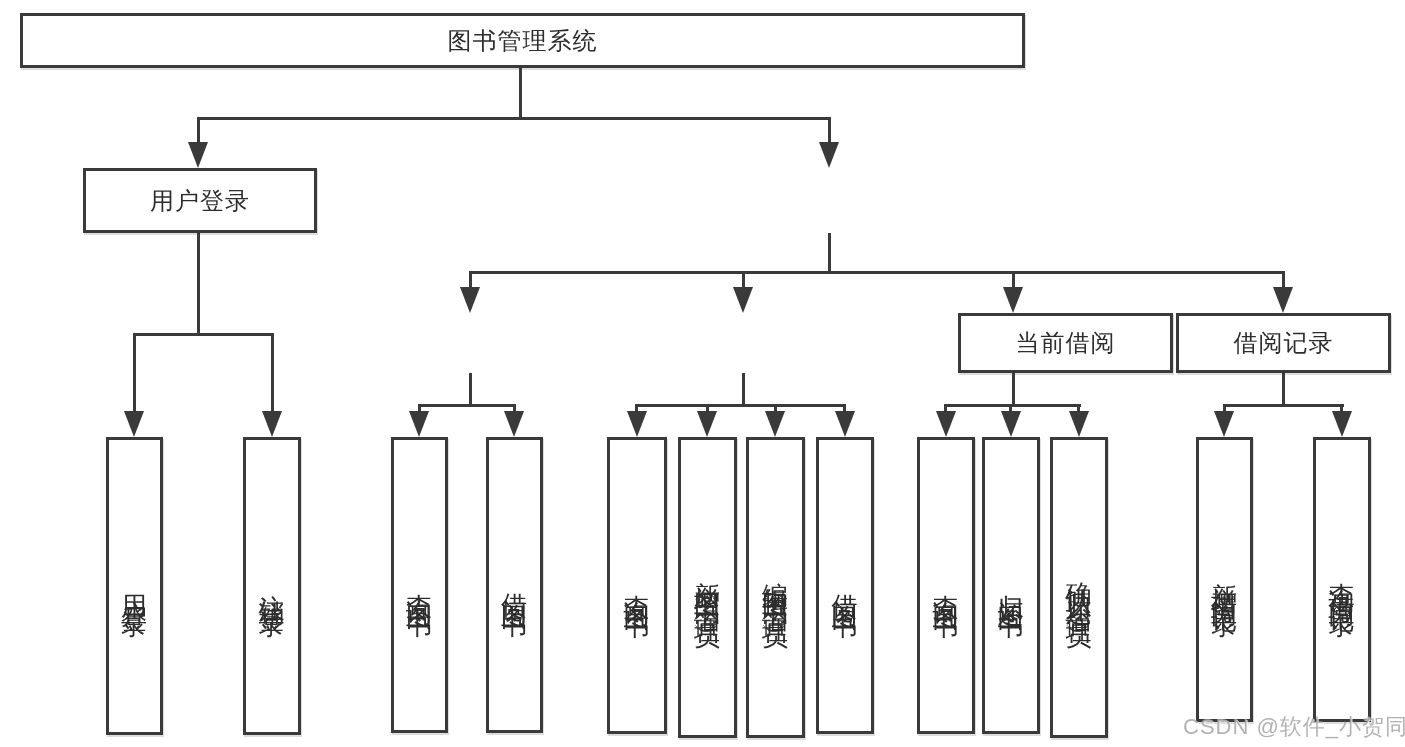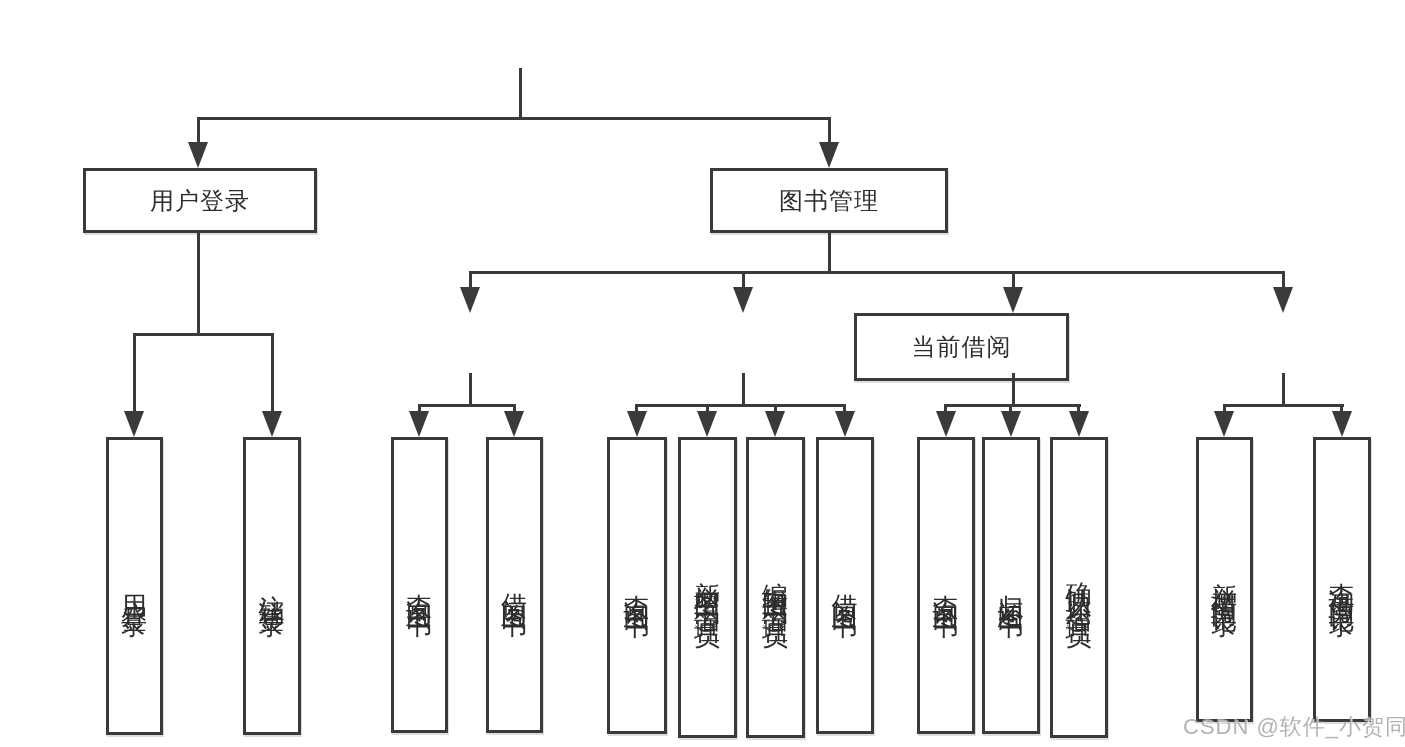--- a/index.html
+++ b/index.html
@@ -67,55 +67,58 @@
     letter-spacing:1px;
     white-space:nowrap;
     text-shadow:1px 1px 0 rgba(255,255,255,.8);
   }
 </style>
 </head>
 <body>
 
 <div id="canvas">
 
+  <div class="nodebox" style="left:20px;top:13px;width:1005px;height:55px">
+    <span>图书管理系统</span>
+  </div>
 
   <div class="vline" style="left:519px;top:68px;height:52px"></div>
   <div class="hline" style="left:197px;top:117px;width:634px"></div>
   <div class="vline" style="left:197px;top:117px;height:28px"></div>
   <div class="vline" style="left:828px;top:117px;height:28px"></div>
   <div class="arrow" style="left:188px;top:142px"></div>
   <div class="arrow" style="left:819px;top:142px"></div>
 
   <div class="nodebox" style="left:83px;top:168px;width:234px;height:65px">
     <span>用户登录</span>
-  </div>
-  <div class="nodebox" style="left:710px;top:168px;width:238px;height:65px">
-    <span>图书管理</span>
   </div>
 
   <div class="vline" style="left:197px;top:233px;height:102px"></div>
   <div class="hline" style="left:133px;top:333px;width:141px"></div>
   <div class="vline" style="left:133px;top:333px;height:80px"></div>
   <div class="vline" style="left:271px;top:333px;height:80px"></div>
   <div class="arrow" style="left:124px;top:411px"></div>
   <div class="arrow" style="left:262px;top:411px"></div>
 
   <div class="vline" style="left:828px;top:233px;height:41px"></div>
   <div class="hline" style="left:469px;top:271px;width:816px"></div>
   <div class="vline" style="left:469px;top:271px;height:20px"></div>
   <div class="vline" style="left:742px;top:271px;height:20px"></div>
   <div class="vline" style="left:1012px;top:271px;height:20px"></div>
   <div class="vline" style="left:1282px;top:271px;height:20px"></div>
   <div class="arrow" style="left:460px;top:287px"></div>
   <div class="arrow" style="left:733px;top:287px"></div>
   <div class="arrow" style="left:1003px;top:287px"></div>
   <div class="arrow" style="left:1273px;top:287px"></div>
 
-  <div class="nodebox" style="left:854px;top:313px;width:215px;height:68px">
+  <div class="nodebox" style="left:958px;top:313px;width:215px;height:60px">
     <span>当前借阅</span>
+  </div>
+  <div class="nodebox" style="left:1176px;top:313px;width:215px;height:60px">
+    <span>借阅记录</span>
   </div>
 
   <div class="vline" style="left:469px;top:373px;height:34px"></div>
   <div class="hline" style="left:418px;top:404px;width:98px"></div>
   <div class="vline" style="left:418px;top:404px;height:12px"></div>
   <div class="vline" style="left:513px;top:404px;height:12px"></div>
   <div class="arrow" style="left:409px;top:411px"></div>
   <div class="arrow" style="left:504px;top:411px"></div>
 
   <div class="vline" style="left:742px;top:373px;height:34px"></div>

